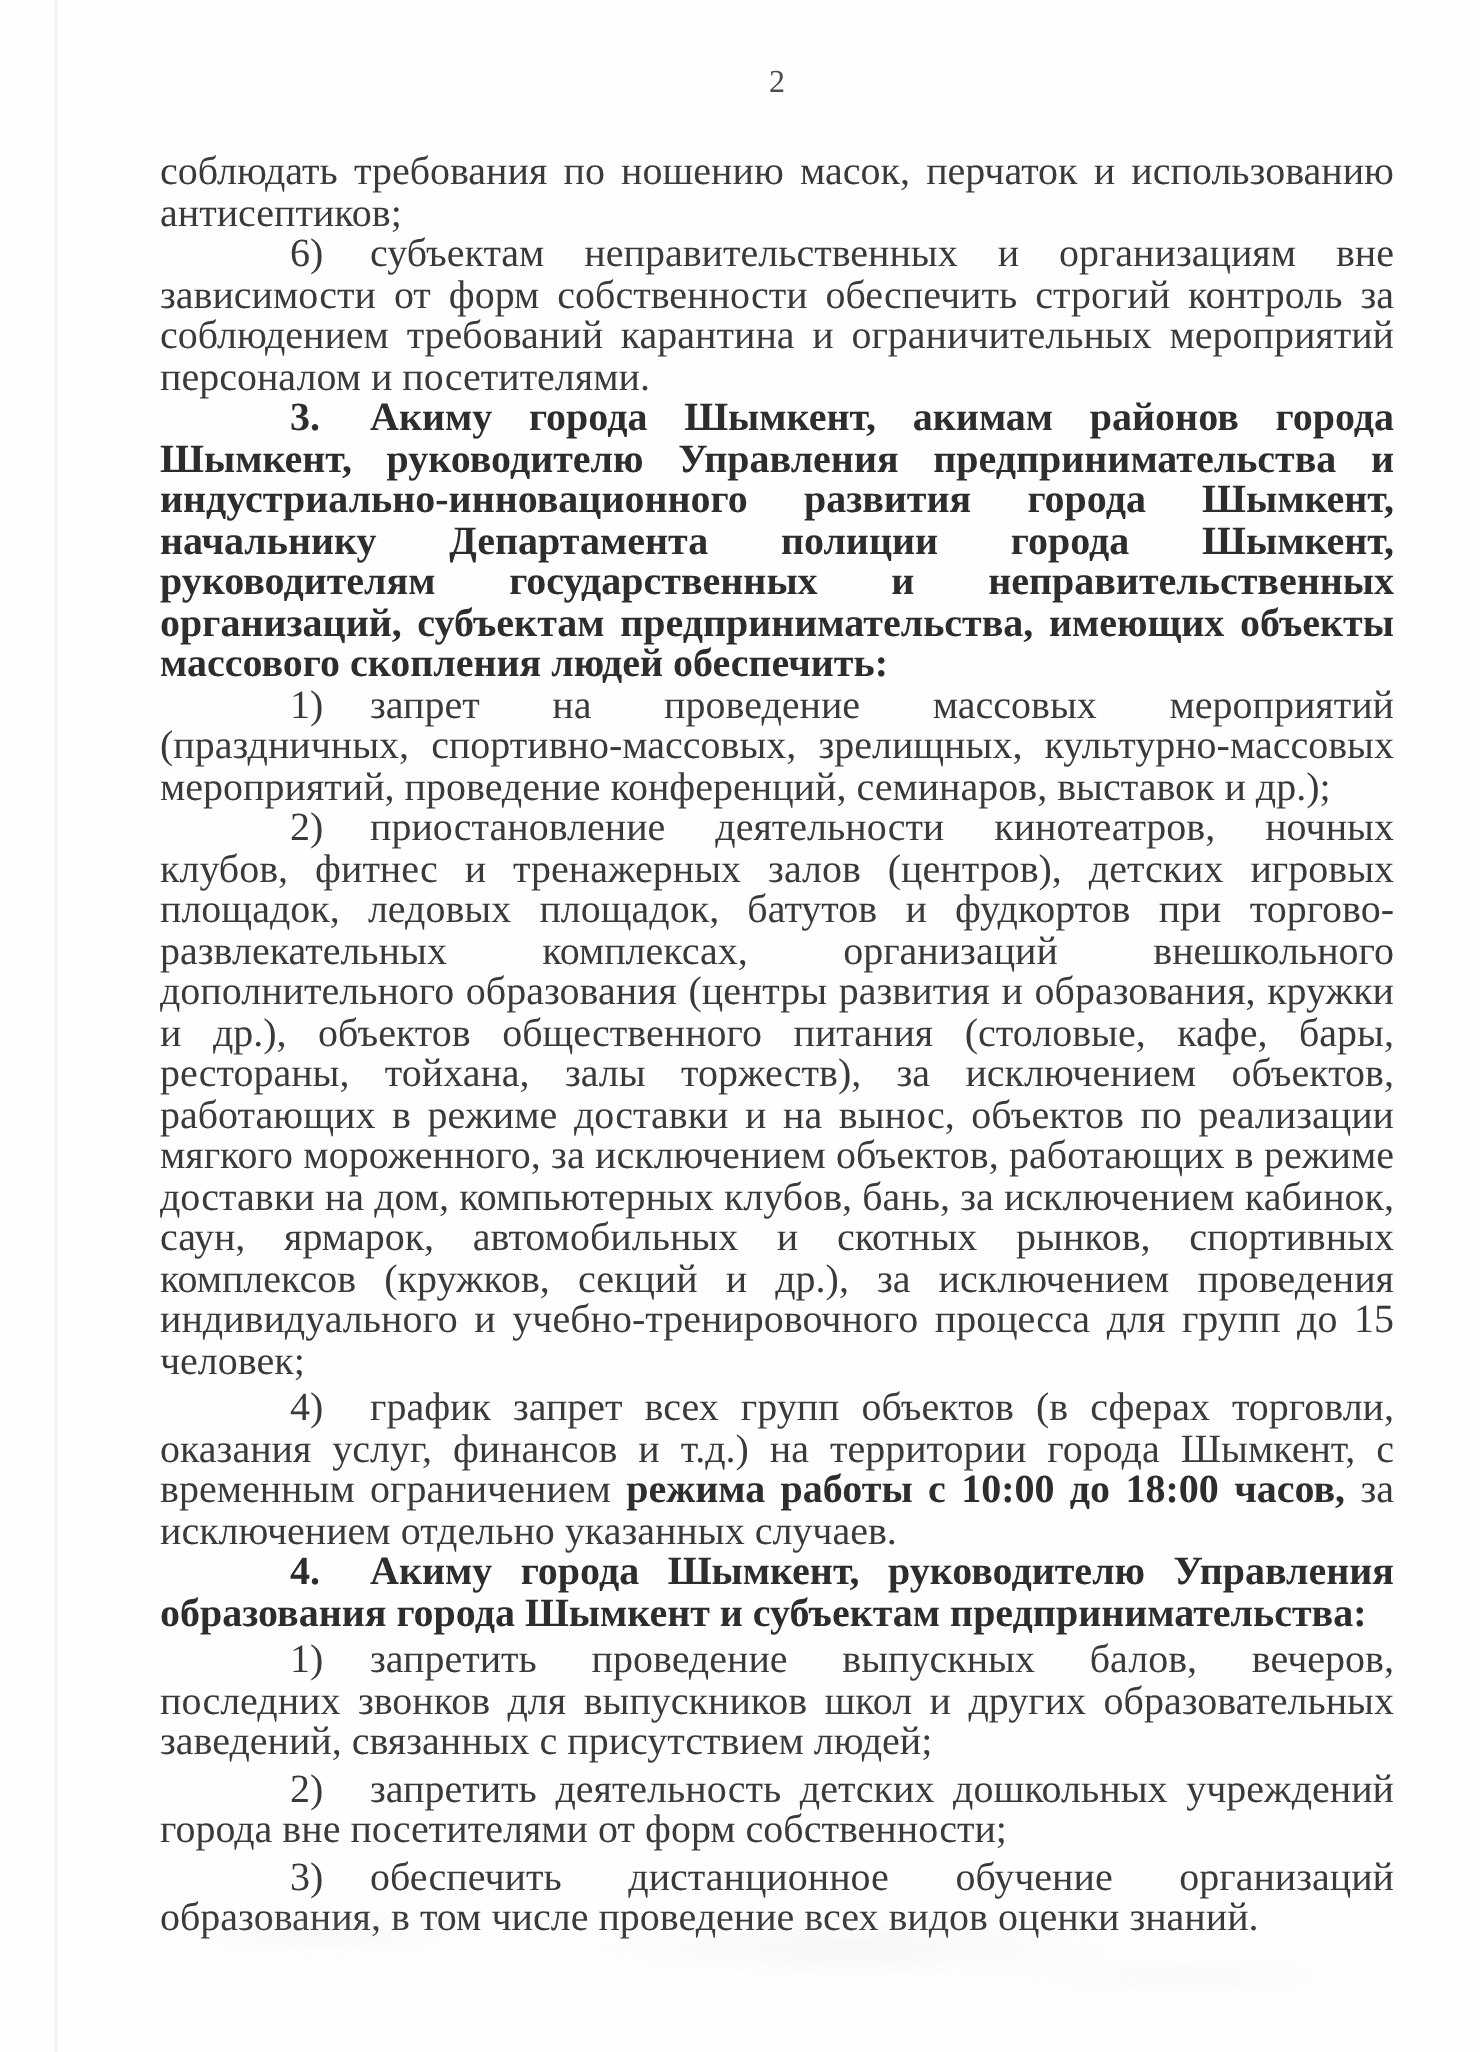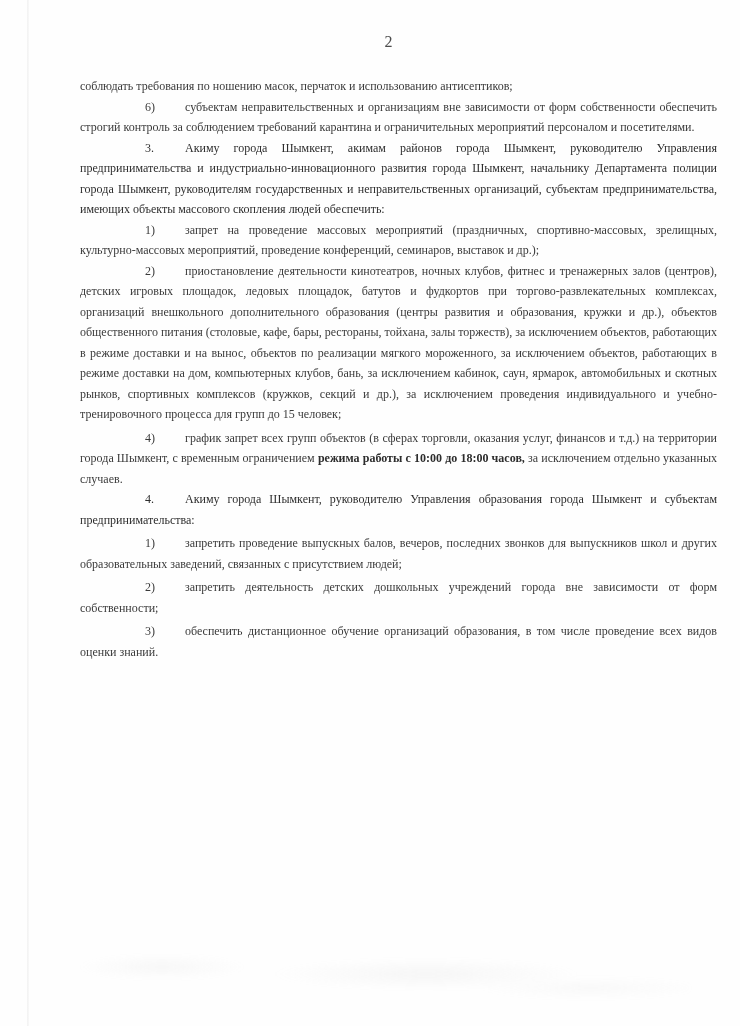--- a/index.html
+++ b/index.html
@@ -45,39 +45,39 @@
     padding-top: 33px;
     margin-left: 80px;
     margin-right: 43px;
     font-size: 16px;
     color: #4c4c4c;
     line-height: 18px;
   }
   .content {
     margin-top: 25px;
     margin-left: 80px;
-    margin-right: 23px;
-    font-size: 12px;
+    margin-right: 43px;
+    font-size: 20px;
     line-height: 20.5px;
     text-align: justify;
   }
   .para {
     margin: 0;
     text-indent: 65px;
   }
   .para.no-indent {
     text-indent: 0;
   }
   .para .num {
     display: inline-block;
     width: 40px;
     text-indent: 0;
   }
   .para.heading {
-    font-weight: normal;
+    font-weight: bold;
     color: #2d2d2d;
   }
   .para b {
     font-weight: bold;
     color: #2d2d2d;
   }
   .gap {
     margin-top: 3px;
   }
 </style>
@@ -103,21 +103,21 @@
 
     <p class="para"><span class="num">2)</span><span>приостановление деятельности кинотеатров, ночных клубов, фитнес и тренажерных залов (центров), детских игровых площадок, ледовых площадок, батутов и фудкортов при торгово-развлекательных комплексах, организаций внешкольного дополнительного образования (центры развития и образования, кружки и др.), объектов общественного питания (столовые, кафе, бары, рестораны, тойхана, залы торжеств), за исключением объектов, работающих в режиме доставки и на вынос, объектов по реализации мягкого мороженного, за исключением объектов, работающих в режиме доставки на дом, компьютерных клубов, бань, за исключением кабинок, саун, ярмарок, автомобильных и скотных рынков, спортивных комплексов (кружков, секций и др.), за исключением проведения индивидуального и учебно-тренировочного процесса для групп до 15 человек;</span></p>
 
 
     <p class="para gap"><span class="num">4)</span><span>график запрет всех групп объектов (в сферах торговли, оказания услуг, финансов и т.д.) на территории города Шымкент, с временным ограничением </span><b>режима работы с 10:00 до 18:00 часов,</b><span> за исключением отдельно указанных случаев.</span></p>
 
     <p class="para heading"><span class="num">4.</span><span>Акиму города Шымкент, руководителю Управления образования города Шымкент и субъектам предпринимательства:</span></p>
 
     <p class="para gap"><span class="num">1)</span><span>запретить проведение выпускных балов, вечеров, последних звонков для выпускников школ и других образовательных заведений, связанных с присутствием людей;</span></p>
 
-    <p class="para gap"><span class="num">2)</span><span>запретить деятельность детских дошкольных учреждений города вне зависимости от форм собственности;</span></p>
+    <p class="para gap"><span class="num">2)</span><span>запретить деятельность детских дошкольных учреждений города вне посетителями от форм собственности;</span></p>
 
     <p class="para gap"><span class="num">3)</span><span>обеспечить дистанционное обучение организаций образования, в том числе проведение всех видов оценки знаний.</span></p>
 
   </div>
 
   <div class="scan-smudge"></div>
 
 </div>
 
 </body></html>

